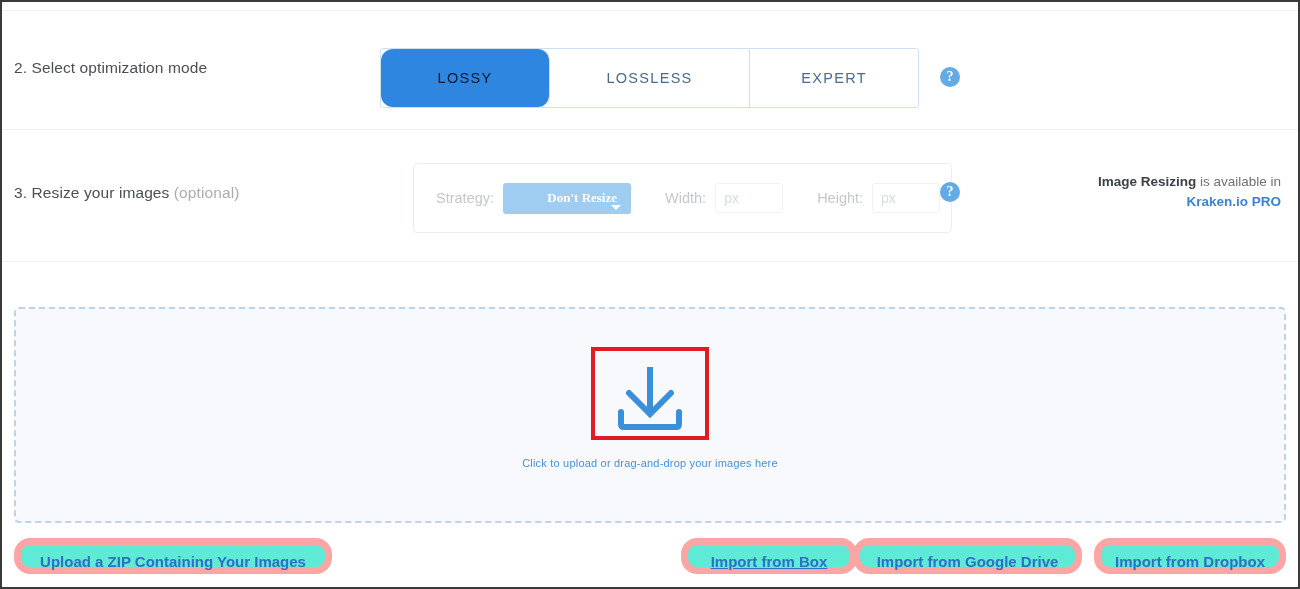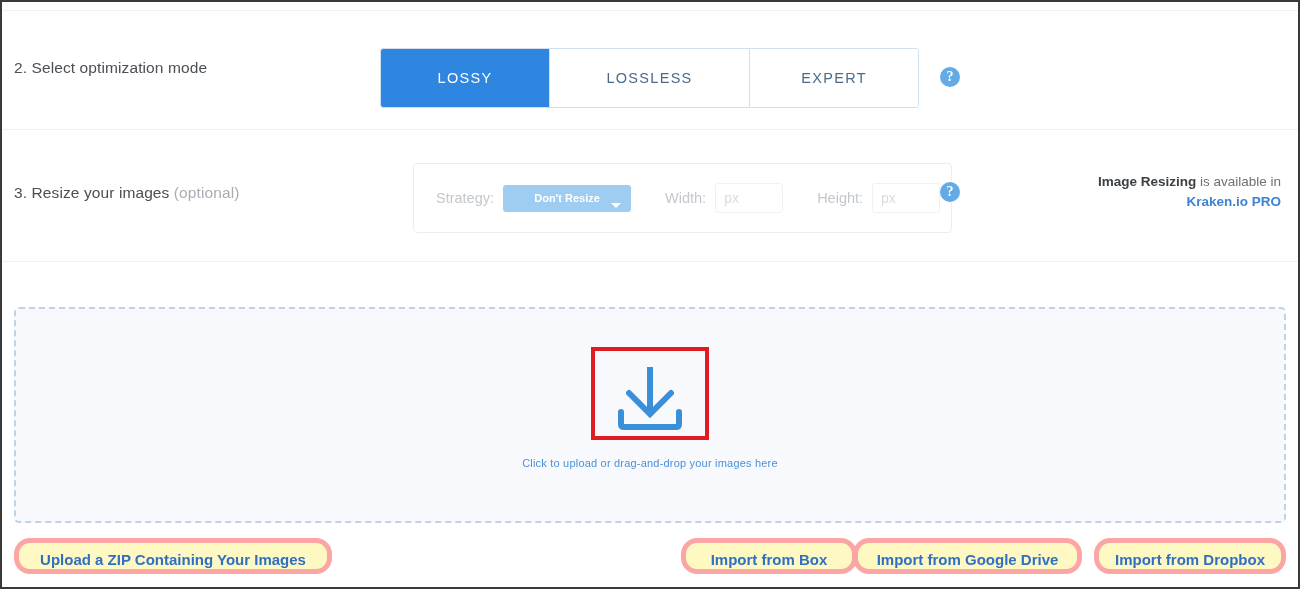--- a/index.html
+++ b/index.html
@@ -71,21 +71,22 @@
     color: #4a6b8a;
     background: #ffffff;
     border-right: 1px solid #cfe0f0;
     box-sizing: border-box;
     cursor: pointer;
     user-select: none;
   }
   .tab:last-child { border-right: none; }
   .tab.active {
     background: #2e86e0;
-    color: #ffffff;
+    color: #0f172a;
+    border-radius: 12px;
   }
 
   
   .help-icon {
     position: absolute;
     width: 20px;
     height: 20px;
     border-radius: 50%;
     background: #64aae6;
     color: #ffffff;
@@ -111,31 +112,31 @@
   }
   .resize-panel .fld-label {
     font-size: 14.5px;
     color: #c3c8cd;
     margin-right: 9px;
     white-space: nowrap;
   }
   .strategy-btn {
     background: #9fcdf1;
     color: #ffffff;
-    font-size: 11px;
+    font-size: 13px;
     font-weight: bold;
     padding: 7px 14px 8px 14px;
     border-radius: 3px;
     border: none;
     position: relative;
     cursor: default;
-    font-family: Liberation Sans, sans-serif;
+    font-family: Liberation Serif, serif;
     white-space: nowrap;
     min-width: 128px;
-    text-align: center;
+    text-align: right;
   }
   .strategy-btn .caret {
     position: absolute;
     right: 10px;
     bottom: 4px;
     width: 0; height: 0;
     border-left: 5px solid transparent;
     border-right: 5px solid transparent;
     border-top: 5px solid #ffffff;
   }
@@ -203,23 +204,23 @@
     position: absolute;
     border: 4px solid #e01b22;
     box-sizing: border-box;
     pointer-events: none;
   }
 
   
   .btn {
     position: absolute;
     box-sizing: border-box;
-    border: 5px solid #fca5a5;
+    border: 7px solid #fca5a5;
     border-radius: 16px;
-    background: #fef9c3;
+    background: #5eead4;
     color: #2f6fc4;
     font-size: 15px;
     font-weight: bold;
     height: 36px;
     line-height: 34px;
     text-align: center;
     cursor: pointer;
     user-select: none;
     white-space: nowrap;
     font-family: "Liberation Sans", sans-serif;
@@ -286,20 +287,20 @@
           </svg>
         </div>
         <div class="dz-text">Click to upload or drag-and-drop your images here</div>
       </div>
     </div>
 
     <div class="annot-box" style="left:589px; top:345px; width:118px; height:93px;"></div>
 
     <div class="btn" style="left:12px; top:536px; width:318px;">Upload a ZIP Containing Your Images</div>
 
-    <div class="btn" style="left:679px; top:536px; width:176px;">Import from Box</div>
+    <div class="btn" style="left:679px; top:536px; width:176px;text-decoration:underline;">Import from Box</div>
 
     <div class="btn" style="left:851px; top:536px; width:229px;">Import from Google Drive</div>
 
     <div class="btn" style="left:1092px; top:536px; width:192px;">Import from Dropbox</div>
 
   </div>
 </div>
 
 </body></html>

